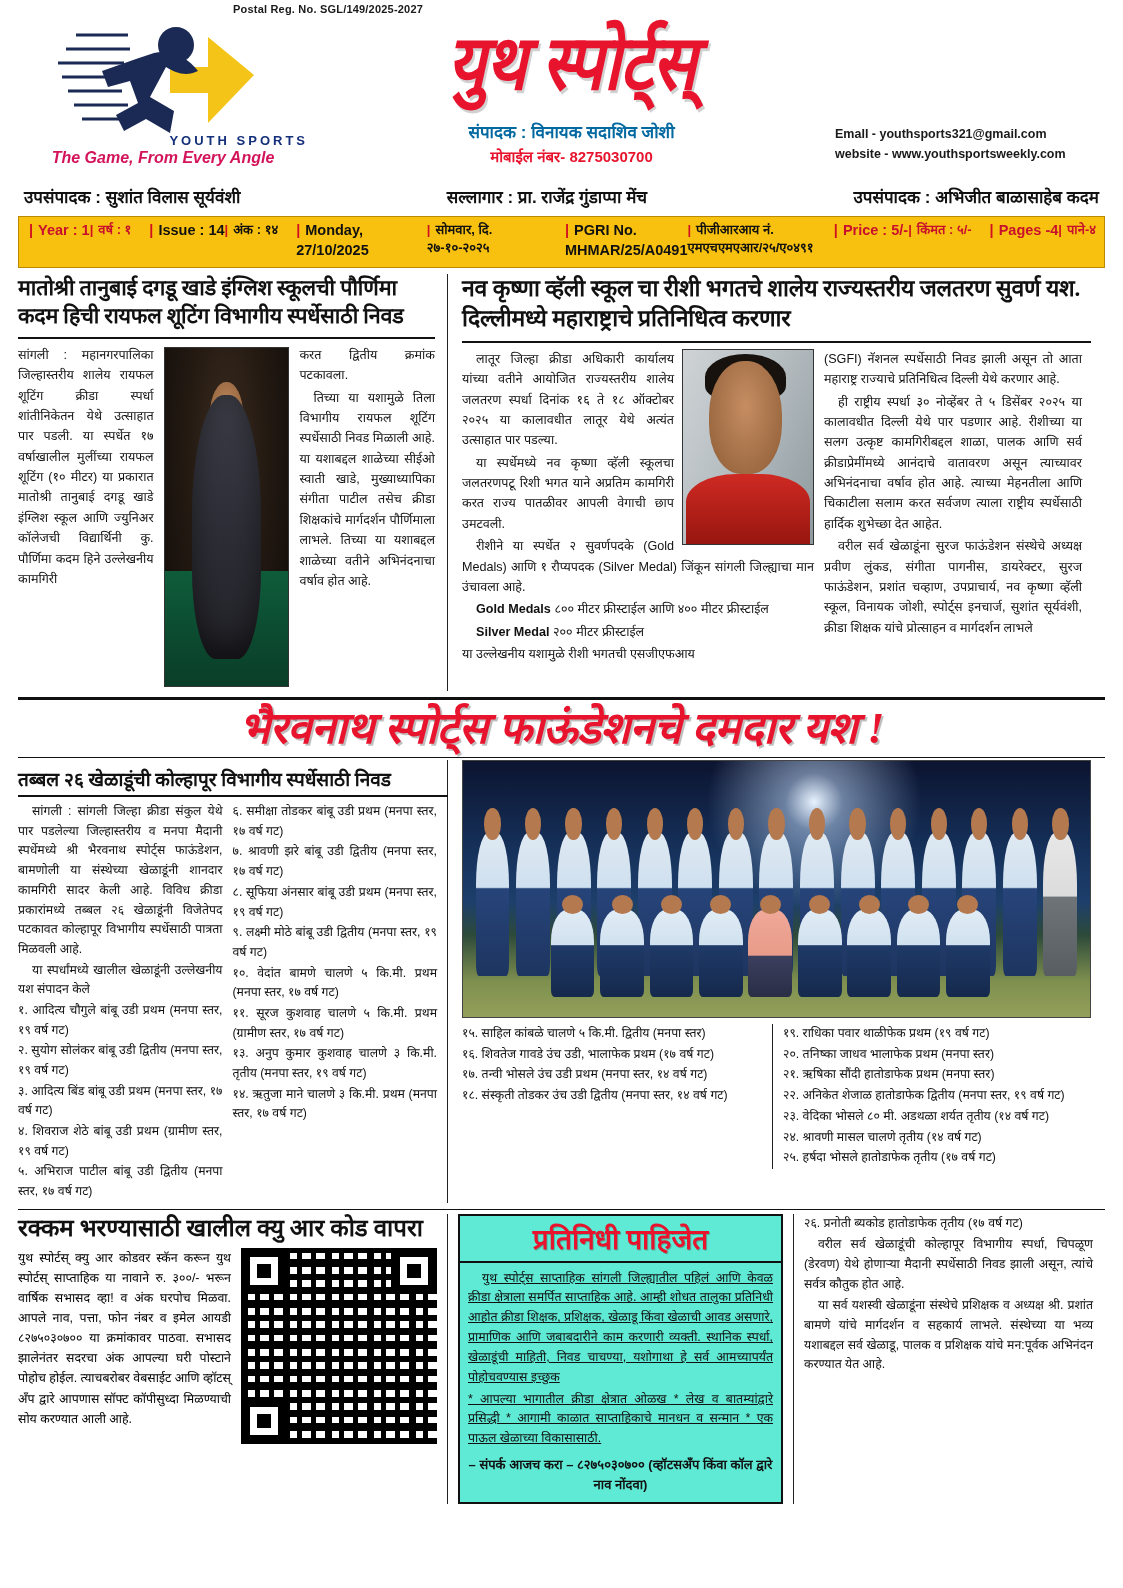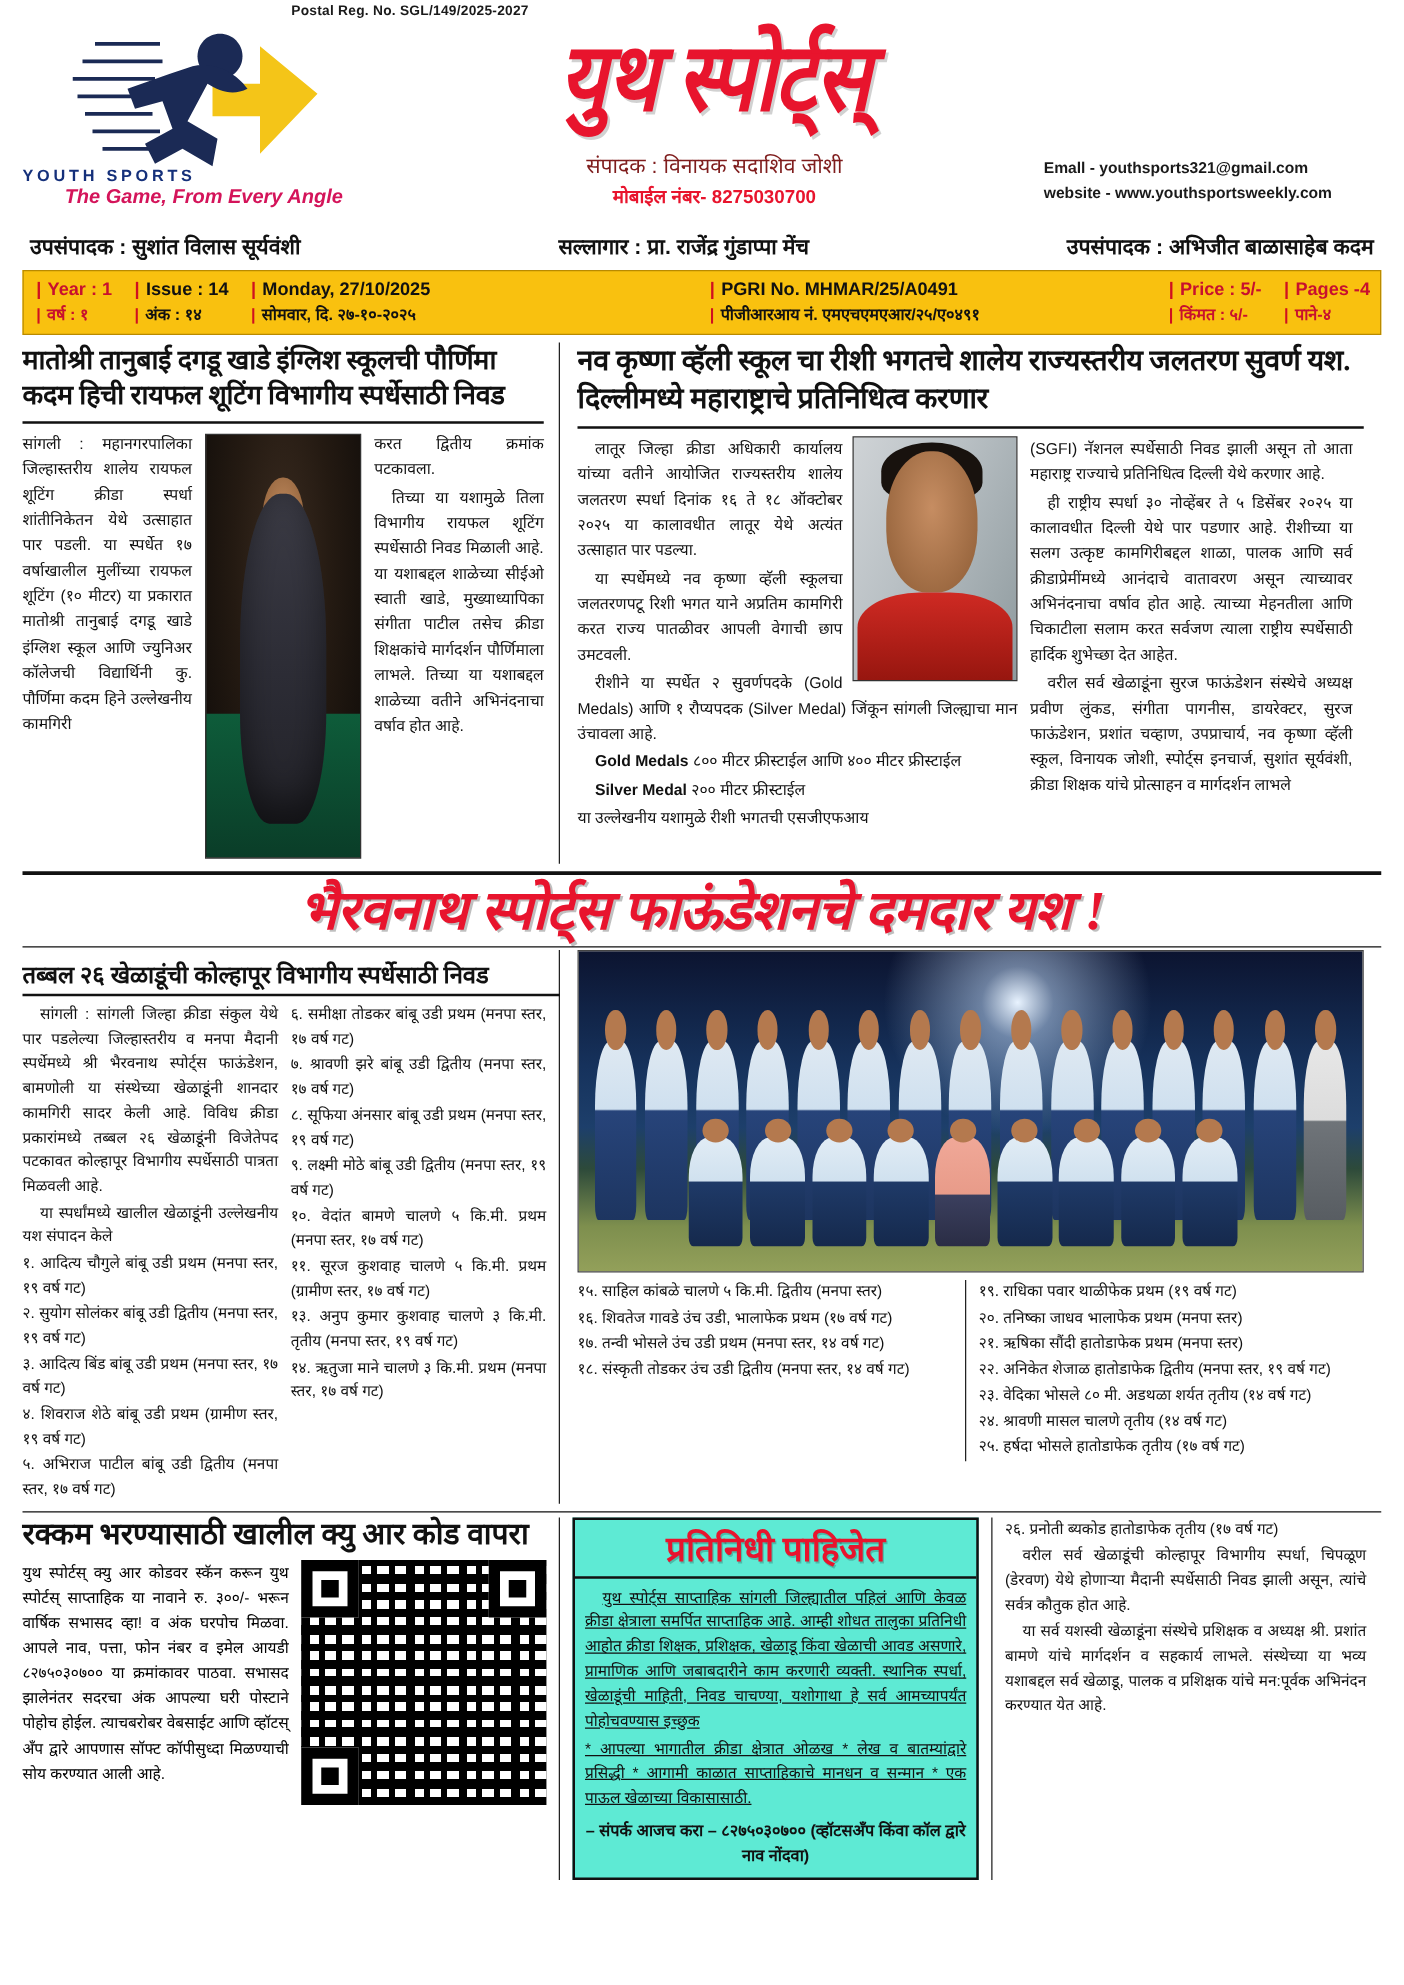--- a/index.html
+++ b/index.html
@@ -14,57 +14,57 @@
 
   
   .postal {
     font-size: 11px; font-weight: bold; color: #1a1a1a;
     text-align: left; padding-left: 215px; padding-top: 3px; letter-spacing: .2px;
   }
   .masthead { display: flex; align-items: flex-start; height: 168px; position: relative; }
   .logo-box { width: 290px; position: relative; padding-top: 4px; }
   .runner-svg { display:block; margin-left: 40px; }
   .logo-word {
-    text-align: left; color: #15307a; font-weight: bold; letter-spacing: 3px;
+    text-align: right; color: #15307a; font-weight: bold; letter-spacing: 3px;
     font-size: 13px; margin-top: -4px;
   }
   .logo-tag {
     text-align: center; color: #d4145a; font-weight: bold; font-size: 16px;
     font-style: italic; margin-top: 1px;
   }
   .title-box { flex: 1; text-align: center; position: relative; }
   .paper-title {
     font-size: 66px; font-weight: bold; color: #e8142d; line-height: 1.05;
     letter-spacing: -1px; font-family: "Liberation Serif","DejaVu Serif",serif;
     text-shadow: 2px 2px 0 rgba(0,0,0,.18);
     font-style: italic;
     transform: scaleY(1.15);
     margin-top: 14px;
   }
   .editor-line {
-    color: #7f1d1d; font-weight: normal; font-size: 17px; margin-top: 22px;
+    color: #0369a1; font-weight: bold; font-size: 17px; margin-top: 22px;
   }
   .mobile-line { color: #e8142d; font-weight: bold; font-size: 15px; margin-top: 3px; }
   .contact-box {
     width: 270px; align-self: flex-end; padding-bottom: 18px;
     font-size: 12.5px; color: #1a1a1a; line-height: 1.65; font-weight: bold;
   }
   .subrow {
     display: flex; align-items: center; justify-content: space-between;
     padding: 2px 6px 6px 6px; font-size: 17px; font-weight: bold; color: #111;
   }
   .subrow div { white-space: nowrap; }
 
   
   .infobar {
     background: #f9c10f; border: 1px solid #b98a00;
     display: flex; align-items: stretch; height: 52px; margin-top: 2px;
   }
   .ib-cell {
-    padding: 4px 8px 4px 10px; display: flex; flex-direction: column;
+    padding: 4px 8px 4px 10px; display: flex; 
     justify-content: center; position: relative;
   }
   .ib-cell .en { font-size: 14.5px; font-weight: bold; color: #111; line-height: 1.35; }
   .ib-cell .mr { font-size: 13px; font-weight: bold; color: #111; line-height: 1.35; }
   .ib-cell .en::before, .ib-cell .mr::before {
     content: "|"; color: #d01020; font-weight: bold; margin-right: 5px;
   }
   .ib-red .en, .ib-red .mr { color: #c8102e; }
   .ib-grow { flex: 1; }
 

